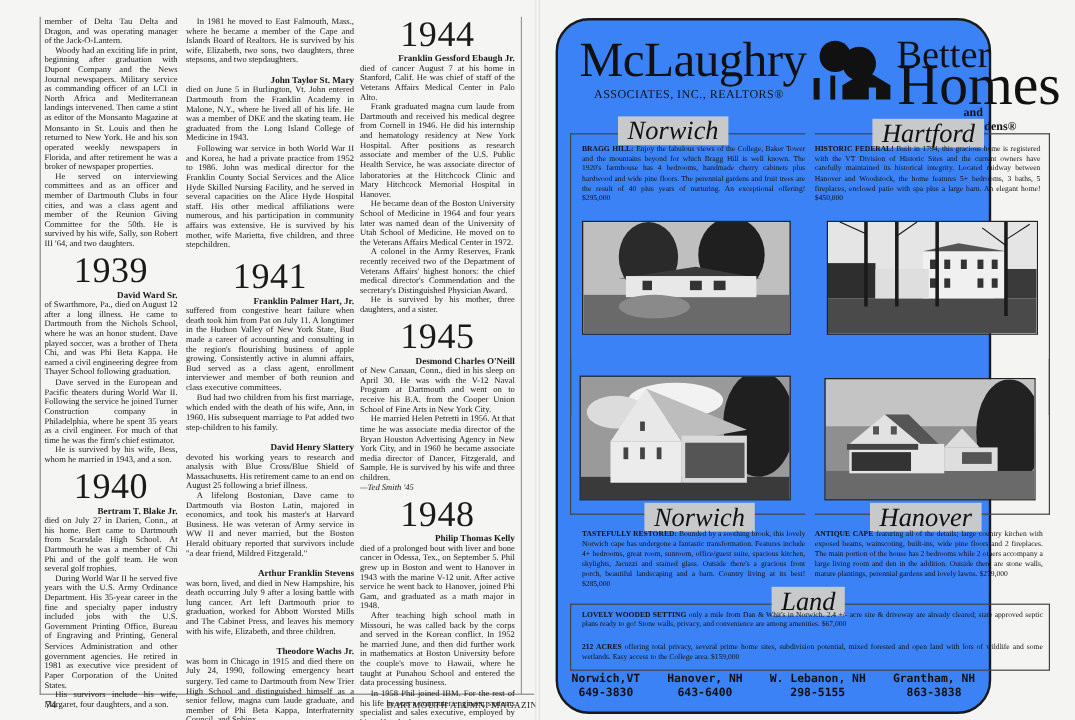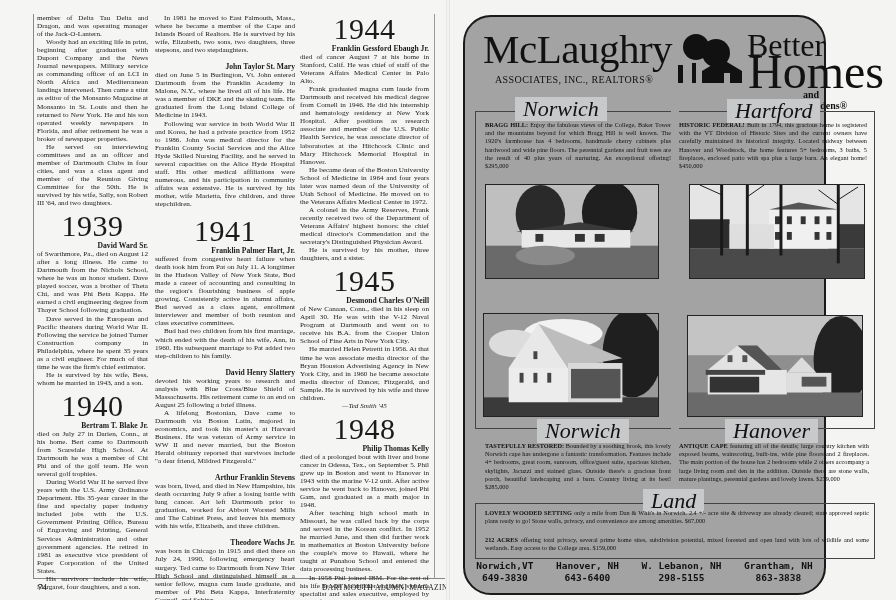--- a/index.html
+++ b/index.html
@@ -30,35 +30,35 @@
   .para.first { text-indent: 0; }
   .name {
     text-align: right; font-weight: bold; font-size: 7.6px; line-height: 9px;
     margin-top: 8px;
   }
   .year {
     text-align: center; font-size: 30px; line-height: 26px; font-weight: normal;
     margin: 6px 0 2px; letter-spacing: 0.5px;
   }
   .col2 .year { margin: 10px 0 2px; }
-  .signature { text-align: center; font-style: italic; }
+  .signature { text-align: left; font-style: italic; }
 
   .page-number { position: absolute; left: 38px; top: 582px; font-size: 9px; }
   .magazine-title { position: absolute; left: 322px; top: 583px; font-size: 7.5px; letter-spacing: 0.4px; }
 
   
   .right-page {
     position: absolute; left: 448px; top: 0; width: 448px; height: 600px;
     background: #f4f4f2;
   }
   .spine { position: absolute; left: 446px; top: 0; width: 4px; height: 600px;
     background: linear-gradient(to right, #e0e0de, #fafaf8, #dcdcda); }
   .ad {
     position: absolute; left: 463px; top: 15px; width: 363px; height: 580px;
-    background: #a3a3a3; border: 2px solid #1a1a1a; border-radius: 28px 28px 28px 28px;
+    background: #3b82f6; border: 2px solid #1a1a1a; border-radius: 28px 28px 28px 28px;
   }
   .ad-header { position: absolute; left: 0; top: 0; width: 100%; height: 70px; }
   .brand-name {
     position: absolute; left: 18px; top: 11px; font-size: 41px; line-height: 42px;
     font-family: "Liberation Serif", serif; letter-spacing: -0.5px; color: #111;
   }
   .brand-sub {
     position: absolute; left: 30px; top: 57px; font-size: 10px; letter-spacing: 0.4px; color: #111;
   }
   .bhg-logo { position: absolute; left: 209px; top: 16px; width: 70px; height: 52px; }

